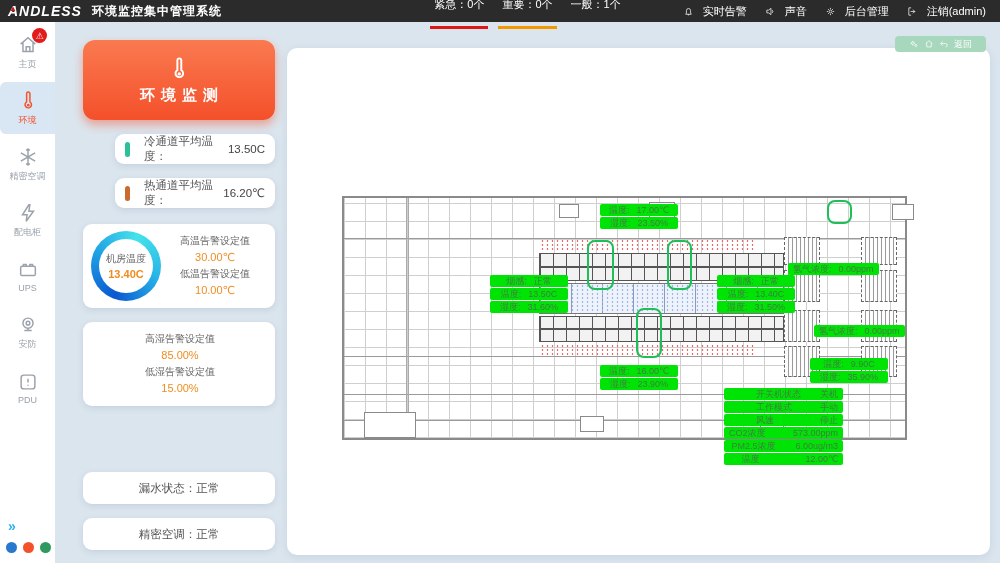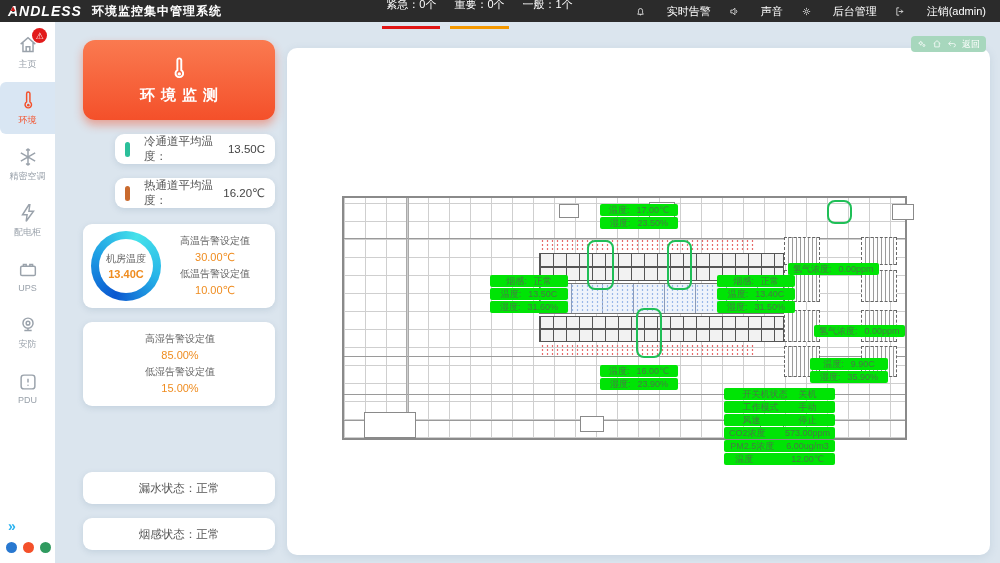--- a/index.html
+++ b/index.html
@@ -9,21 +9,21 @@
   
   .topbar { position:absolute; left:0; top:0; width:1000px; height:22px;
     background:#2b2b2b; display:flex; align-items:center; color:#fff; z-index:30; }
   .logo { font-style:italic; font-weight:bold; font-size:14px; letter-spacing:1px;
     color:#fff; margin:0 10px 0 8px; position:relative; }
   .logo .a-accent { color:#d01818; position:absolute; left:1px; top:1px; font-size:8px; }
   .app-title { font-size:12px; font-weight:bold; letter-spacing:1px; }
   .topbar-right { margin-left:auto; display:flex; align-items:center; gap:18px; padding-right:14px; }
   .alarm-item { font-size:11px; position:relative; padding-bottom:14px; white-space:nowrap; }
   .alarm-item .bar { position:absolute; left:-4px; right:-4px; bottom:-3px; height:3px; }
-  .top-btn { font-size:11px; display:flex; align-items:center; gap:21px; cursor:pointer; white-space:nowrap; }
+  .top-btn { font-size:11px; display:flex; align-items:center; gap:9px; cursor:pointer; white-space:nowrap; }
   .top-btn svg { width:11px; height:11px; fill:none; stroke:#fff; stroke-width:1.6; }
 
   
   .iconbar { position:absolute; left:0; top:22px; width:55px; bottom:0; background:#fff; z-index:20; }
   .nav-item { width:55px; height:52px; display:flex; flex-direction:column; align-items:center;
     justify-content:center; gap:2px; color:#9aa2ab; font-size:9px; cursor:pointer; position:relative; margin-top:4px; }
   .nav-item svg { width:22px; height:22px; stroke:#9aa2ab; fill:none; stroke-width:1.6; }
   .nav-item.active { background:#d9e6f3; color:#f4502a; border-radius:6px 0 0 6px; }
   .nav-item.active svg { stroke:#f4502a; }
   .badge { position:absolute; top:2px; right:8px; width:15px; height:15px; border-radius:50%;
@@ -57,21 +57,21 @@
   .ring-side { flex:1; text-align:center; font-size:10px; color:#666; line-height:1.55; }
   .ring-side .ov { color:#ef8c1f; font-size:11px; }
   .status-card { height:32px; display:flex; align-items:center; justify-content:center;
     font-size:11.5px; color:#555; }
   .gap-before-status { margin-top:66px; }
 
   
   .main { position:absolute; left:287px; top:48px; right:10px; bottom:8px;
     background:#fff; border-radius:10px; box-shadow:0 2px 8px rgba(90,120,150,.15); }
   .map-tools { position:absolute; top:-12px; right:4px; background:#a7d7bd; border-radius:4px;
-    height:16px; display:flex; align-items:center; gap:5px; padding:0 6px; color:#fff; font-size:9px; }
+    height:16px; display:flex; align-items:center; gap:5px; padding:0 14px; color:#fff; font-size:9px; }
   .map-tools svg { width:10px; height:10px; stroke:#fff; fill:none; stroke-width:1.8; }
 
   
   .plan { position:absolute; left:55px; top:148px; width:565px; height:244px;
     border:2px solid #8a8a8a; background-color:#fff;
     background-image:repeating-linear-gradient(0deg,#cfcfcf 0 1px,transparent 1px 18px),
                      repeating-linear-gradient(90deg,#cfcfcf 0 1px,transparent 1px 21px); }
   .hline { position:absolute; left:0; width:100%; border-top:1px solid #9a9a9a; }
   .vdbl { position:absolute; top:0; height:100%; width:3px; border-left:1px solid #aaa; border-right:1px solid #aaa; }
   .pbox { position:absolute; border:1px solid #8a8a8a; background:#fff; }
@@ -86,21 +86,21 @@
     background-size:5px 4px,auto; border:1px solid #777; }
   .bat { position:absolute; border:1px dashed #666;
     background:repeating-linear-gradient(90deg,#fdfdfd 0 3px,#9a9a9a 3px 4px); }
   .goutline { position:absolute; border:2px solid #1fbf57; border-radius:8px; background:transparent; }
 
   
   .mlabel { position:absolute; z-index:5; }
   .mrow { background:#00e405; color:#457a45; font-size:9px; line-height:12px;
     padding:0 5px; margin-bottom:1px; border-radius:2px; white-space:nowrap;
     display:flex; justify-content:center; gap:7px; min-width:78px; }
-  .mlabel.wide .mrow { min-width:90px; justify-content:center; gap:8px; }
+  .mlabel.wide .mrow { min-width:90px; justify-content:flex-end; gap:16px; }
   .mlabel.wide .mrow span:first-child { width:48px; flex:none; }
 </style>
 </head>
 <body>
 
 <div class="topbar">
   <div class="logo">
     <span class="a-accent">▲</span>
     <span>ANDLESS</span>
   </div>
@@ -248,21 +248,21 @@
         <div class="ov">85.00%</div>
         <div>低湿告警设定值</div>
         <div class="ov">15.00%</div>
       </div>
     </div>
 
     <div class="card status-card gap-before-status">
       <span>漏水状态：正常</span>
     </div>
     <div class="card status-card">
-      <span>烟感状态：正常</span>
+      <span>精密空调：正常</span>
     </div>
   </div>
 </div>
 
 <div class="main">
   <div class="map-tools">
     <svg viewBox="0 0 24 24">
         <circle cx="9" cy="10" r="3.2"></circle>
         <circle cx="16.5" cy="15.5" r="2.4"></circle>
         <path d="M9 4.5v2m0 7v2M3.5 10h2m7 0h2"></path>

